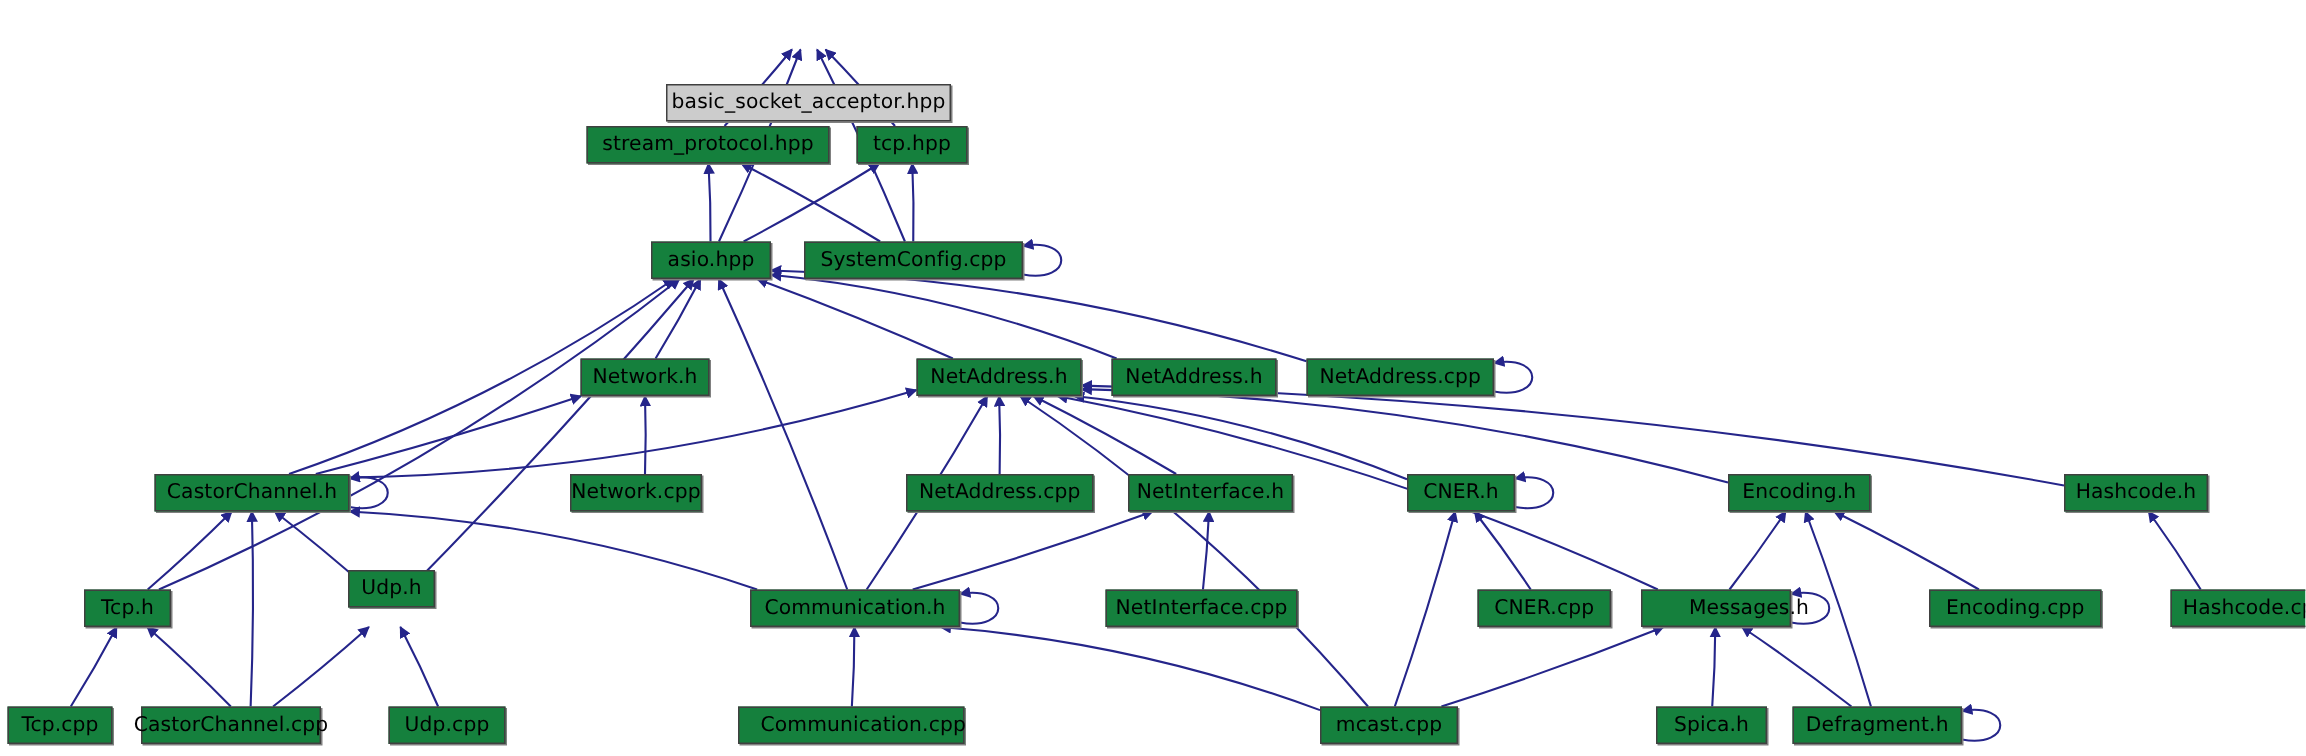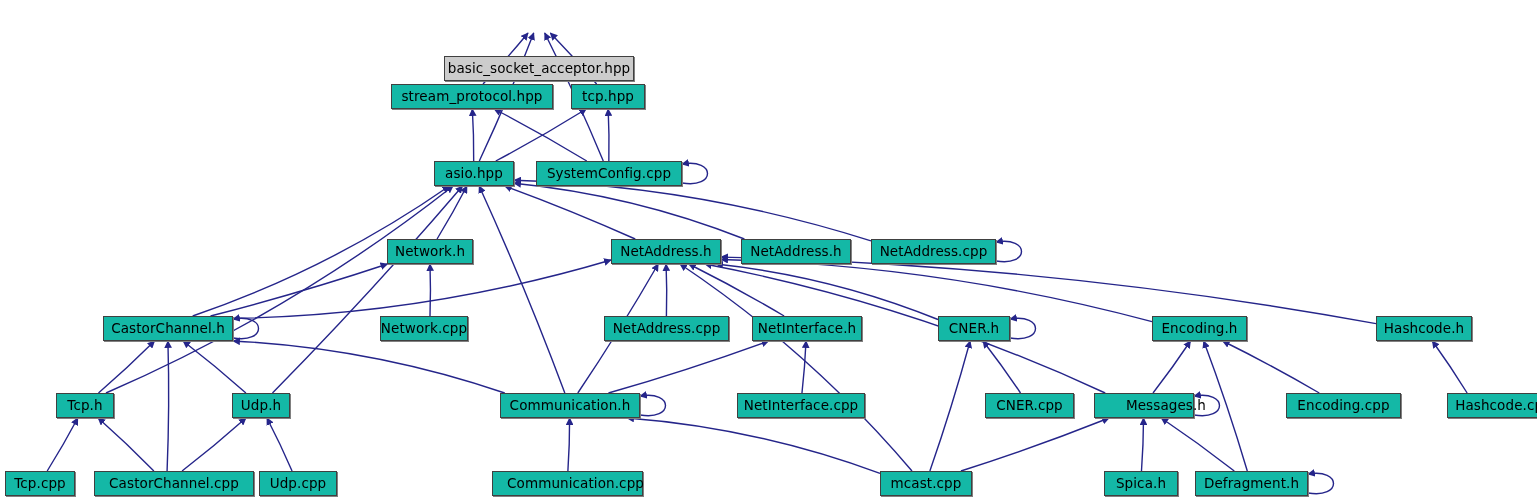--- a/index.html
+++ b/index.html
@@ -27,21 +27,21 @@
     position: absolute;
     left: 0;
     top: 0;
     width: 1537px;
     height: 504px;
   }
   .gnode {
     position: absolute;
     box-sizing: border-box;
     border: 1px solid #404040;
-    background: #14b8a6;
+    background: #15803d;
     color: #000000;
     font-size: 13.5px;
     line-height: 1;
     display: flex;
     align-items: center;
     justify-content: center;
     white-space: nowrap;
     letter-spacing: 0.1px;
     box-shadow: 1px 1px 0 0 #808080;
   }
@@ -129,28 +129,28 @@
       <div class="gnode" style="left: 741px; top: 239px; width: 110px; height: 25px;">NetAddress.h</div>
       <div class="gnode" style="left: 871px; top: 239px; width: 125px; height: 25px;">NetAddress.cpp</div>
       <div class="gnode" style="left: 103px; top: 316px; width: 130px; height: 25px;">CastorChannel.h</div>
       <div class="gnode" style="left: 380px; top: 316px; width: 88px; height: 25px;">Network.cpp</div>
       <div class="gnode" style="left: 604px; top: 316px; width: 125px; height: 25px;">NetAddress.cpp</div>
       <div class="gnode" style="left: 752px; top: 316px; width: 110px; height: 25px;">NetInterface.h</div>
       <div class="gnode" style="left: 938px; top: 316px; width: 72px; height: 25px;">CNER.h</div>
       <div class="gnode" style="left: 1152px; top: 316px; width: 95px; height: 25px;">Encoding.h</div>
       <div class="gnode" style="left: 1376px; top: 316px; width: 96px; height: 25px;">Hashcode.h</div>
       <div class="gnode" style="left: 56px; top: 393px; width: 58px; height: 25px;">Tcp.h</div>
-      <div class="gnode" style="left: 232px; top: 393px; width: 58px; height: 25px;">Udp.h</div>
+      <div class="gnode" style="left: 232px; top: 380px; width: 58px; height: 25px;">Udp.h</div>
       <div class="gnode" style="left: 500px; top: 393px; width: 140px; height: 25px;">Communication.h</div>
       <div class="gnode" style="left: 737px; top: 393px; width: 128px; height: 25px;">NetInterface.cpp</div>
       <div class="gnode" style="left: 985px; top: 393px; width: 89px; height: 25px;">CNER.cpp</div>
       <div class="gnode" style="left: 1094px; top: 393px; width: 100px; height: 25px; padding-left: 44px;">Messages.h</div>
       <div class="gnode" style="left: 1286px; top: 393px; width: 115px; height: 25px;">Encoding.cpp</div>
       <div class="gnode" style="left: 1419px; top: 393px; width: 113px; height: 25px; margin-left: 28px;">Hashcode.cpp</div>
       <div class="gnode" style="left: 5px; top: 471px; width: 70px; height: 25px;">Tcp.cpp</div>
-      <div class="gnode" style="left: 94px; top: 471px; width: 160px; height: 25px;">CastorChannel.cpp</div>
+      <div class="gnode" style="left: 94px; top: 471px; width: 120px; height: 25px;">CastorChannel.cpp</div>
       <div class="gnode" style="left: 259px; top: 471px; width: 78px; height: 25px;">Udp.cpp</div>
       <div class="gnode" style="left: 492px; top: 471px; width: 151px; height: 25px; padding-left: 16px;">Communication.cpp</div>
       <div class="gnode" style="left: 880px; top: 471px; width: 92px; height: 25px;">mcast.cpp</div>
       <div class="gnode" style="left: 1104px; top: 471px; width: 74px; height: 25px;">Spica.h</div>
       <div class="gnode" style="left: 1195px; top: 471px; width: 113px; height: 25px;">Defragment.h</div>
     </div>
 </div>
 
 </body></html>

